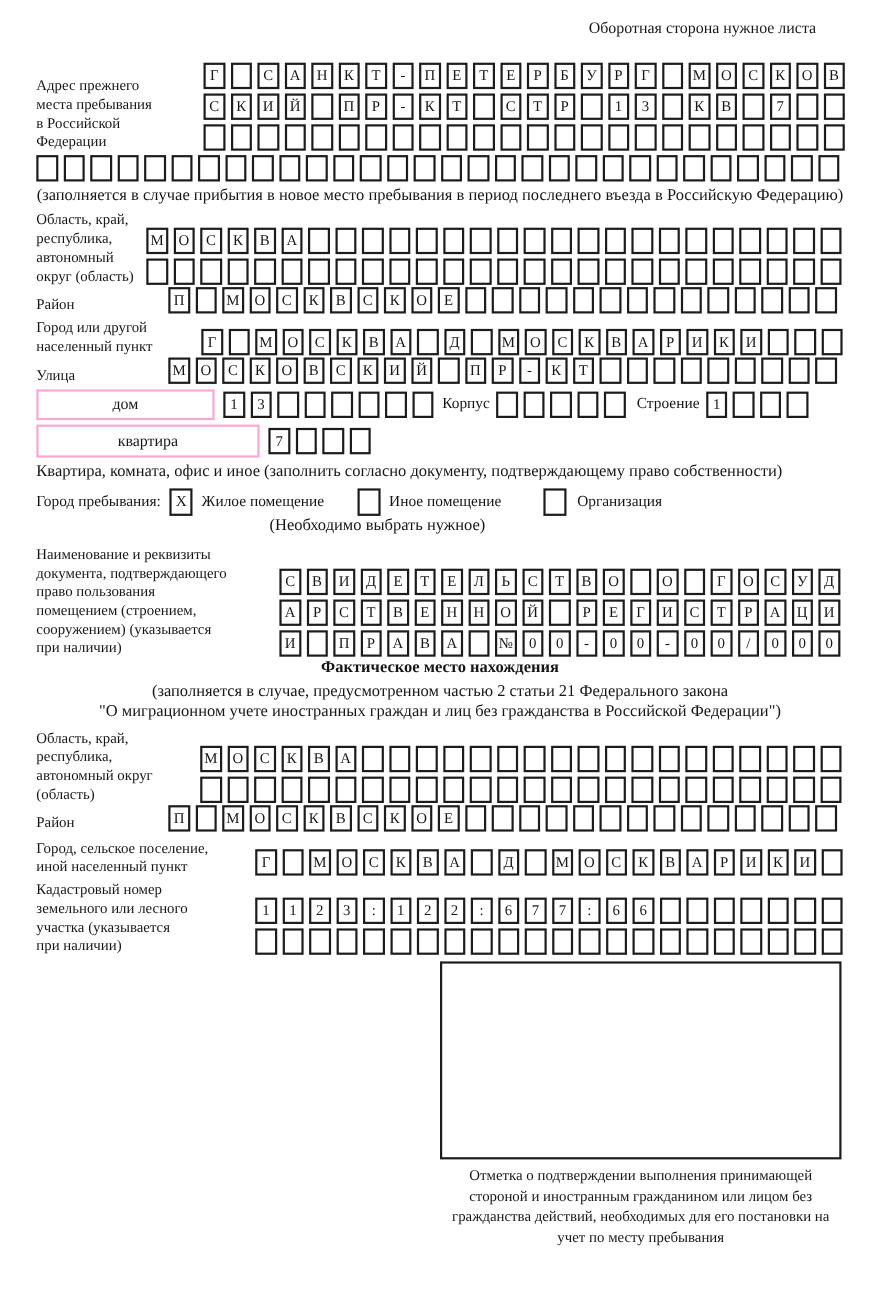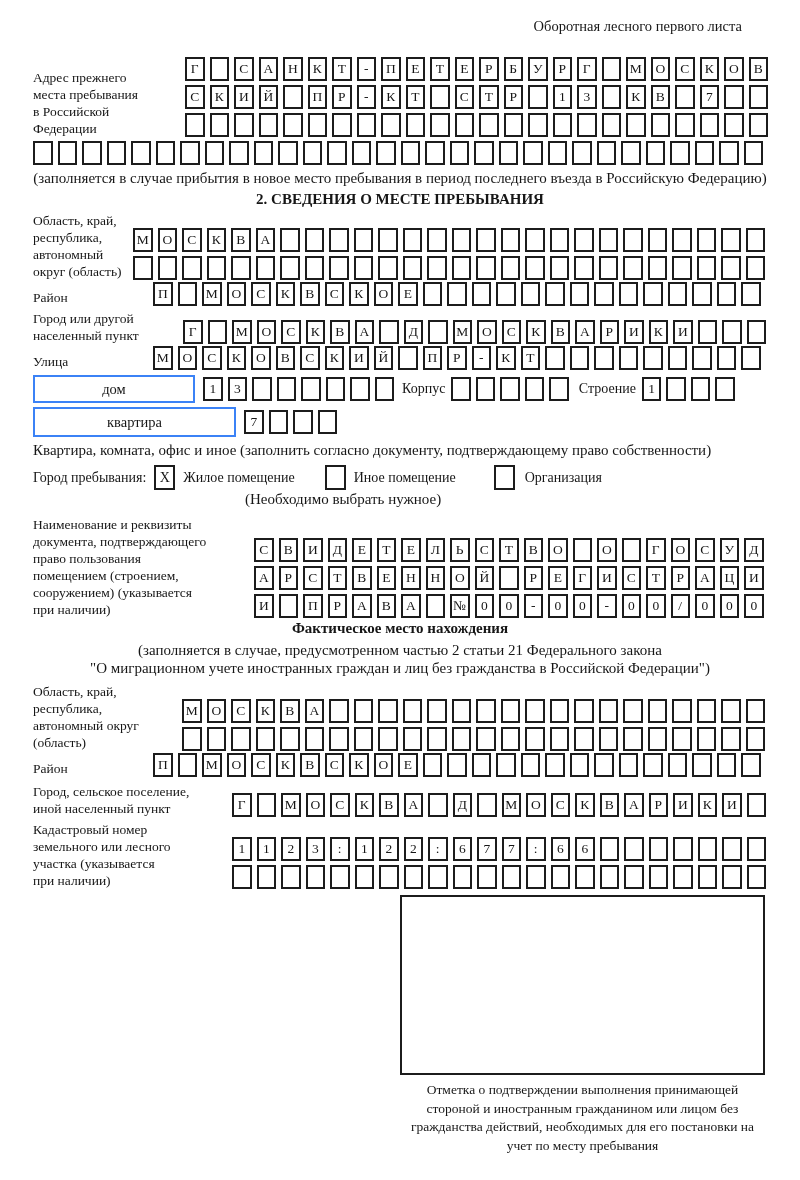--- a/index.html
+++ b/index.html
@@ -38,21 +38,21 @@
     box-sizing:border-box;
     display:flex; align-items:center; justify-content:center;
     font-size:13.5px;
     background:#fff;
     flex:0 0 auto;
   }
   .note { font-size:15px; line-height:18px; }
   .center { text-align:center; }
   .sect-title { font-size:15px; font-weight:bold; text-align:center; }
   .bigbox {
-    border:2px solid #3b82f6;
+    border:2px solid #f9a8d4;
     box-sizing:border-box;
     display:flex; align-items:center; justify-content:center;
     font-size:14.5px;
     background:#fff;
     flex:0 0 auto;
   }
   .housebox { width:162px; height:28px; }
   .aptbox { width:203px; height:30px; }
   .inllabel { font-size:14px; padding-top:5px; flex:0 0 auto; }
   .stayrow { display:flex; align-items:center; margin-top:6px; font-size:14px; }
@@ -63,21 +63,21 @@
   .stamp-cap { margin-top:6px; font-size:13.5px; line-height:18.5px; text-align:center; }
   .mt2{margin-top:2px}.mt4{margin-top:4px}.mt5{margin-top:5px}.mt6{margin-top:6px}.mt22{margin-top:22px}
   .ml6{margin-left:6px}.ml8{margin-left:8px}.ml10{margin-left:10px}.ml30{margin-left:30px}.ml38{margin-left:38px}
   .gridoff { margin-top:13px; }
 </style>
 </head>
 <body>
 
 <div class="page">
 
-  <div class="corner">Оборотная лесного первого листа</div>
+  <div class="corner">Оборотная сторона нужное листа</div>
 
   <div class="frow mt22">
     <div class="flabel w152">Адрес прежнего
 места пребывания
 в Российской
 Федерации</div>
     <div class="gridcol">
       <div class="cellrow">
           <span class="cell">Г</span>
           <span class="cell"></span>
@@ -185,21 +185,20 @@
       <span class="cell"></span>
       <span class="cell"></span>
       <span class="cell"></span>
       <span class="cell"></span>
       <span class="cell"></span>
       <span class="cell"></span>
       <span class="cell"></span>
     </div>
   <div class="note center mt4">(заполняется в случае прибытия в новое место пребывания в период последнего въезда в Российскую Федерацию)</div>
 
-  <div class="sect-title mt4">2. СВЕДЕНИЯ О МЕСТЕ ПРЕБЫВАНИЯ</div>
 
   <div class="frow mt2">
     <div class="flabel w100">Область, край,
 республика,
 автономный
 округ (область)</div>
     <div class="gridcol">
       <div class="cellrow">
           <span class="cell">М</span>
           <span class="cell">О</span>

